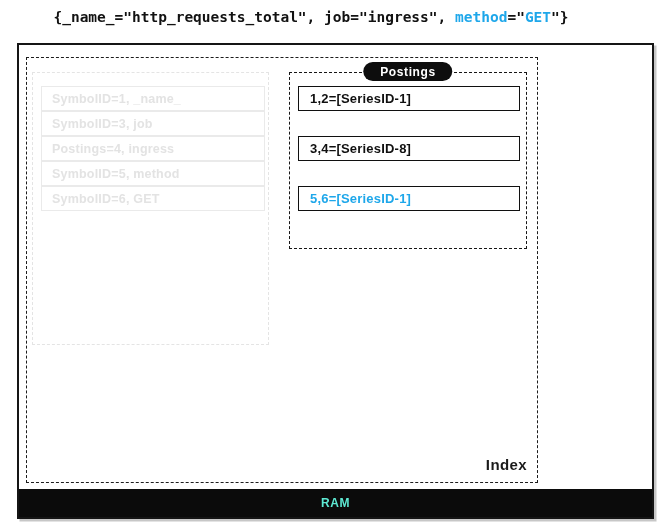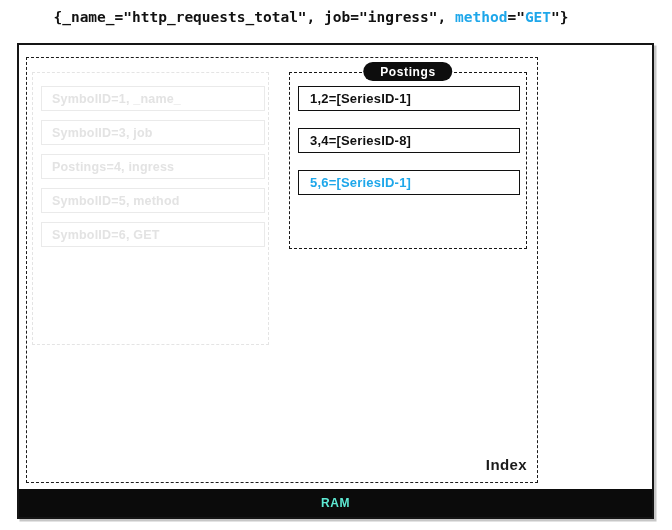--- a/index.html
+++ b/index.html
@@ -51,34 +51,34 @@
   .badge-gray { background: var(--muted-badge); }
   .badge-black { background: #0d0d0d; }
 
   
   .symbols-box {
     position: absolute; left: 5px; top: 14px; width: 237px; height: 273px;
     border: 1.5px dashed var(--muted-border);
   }
   .rows { position: absolute; left: 8px; top: 13px; }
   .symbol-row {
-    width: 224px; height: 25px; margin-bottom: 9px;
+    width: 224px; height: 25px; margin-bottom: 0;
     border: 1.5px solid #EAEAEA; background: #ffffff;
     display: flex; align-items: center; padding-left: 10px;
     font-size: 12.5px; font-weight: bold; letter-spacing: 0.2px;
     color: var(--muted-text); white-space: nowrap;
   }
 
   
   .postings-box {
     position: absolute; left: 262px; top: 14px; width: 238px; height: 177px;
     border: 1.5px dashed #161616;
   }
   .posting-row {
-    width: 222px; height: 25px; margin-bottom: 17px;
+    width: 222px; height: 25px; margin-bottom: 25px;
     border: 1.5px solid #101010; background: #ffffff;
     display: flex; align-items: center; padding-left: 11px;
     font-size: 13px; font-weight: bold; letter-spacing: 0.2px;
     color: #101010; white-space: nowrap;
   }
   .posting-row.highlight { color: var(--accent-blue); }
 
   
   .ram-bar {
     position: absolute; left: 0; right: 0; bottom: 0; height: 28px;

